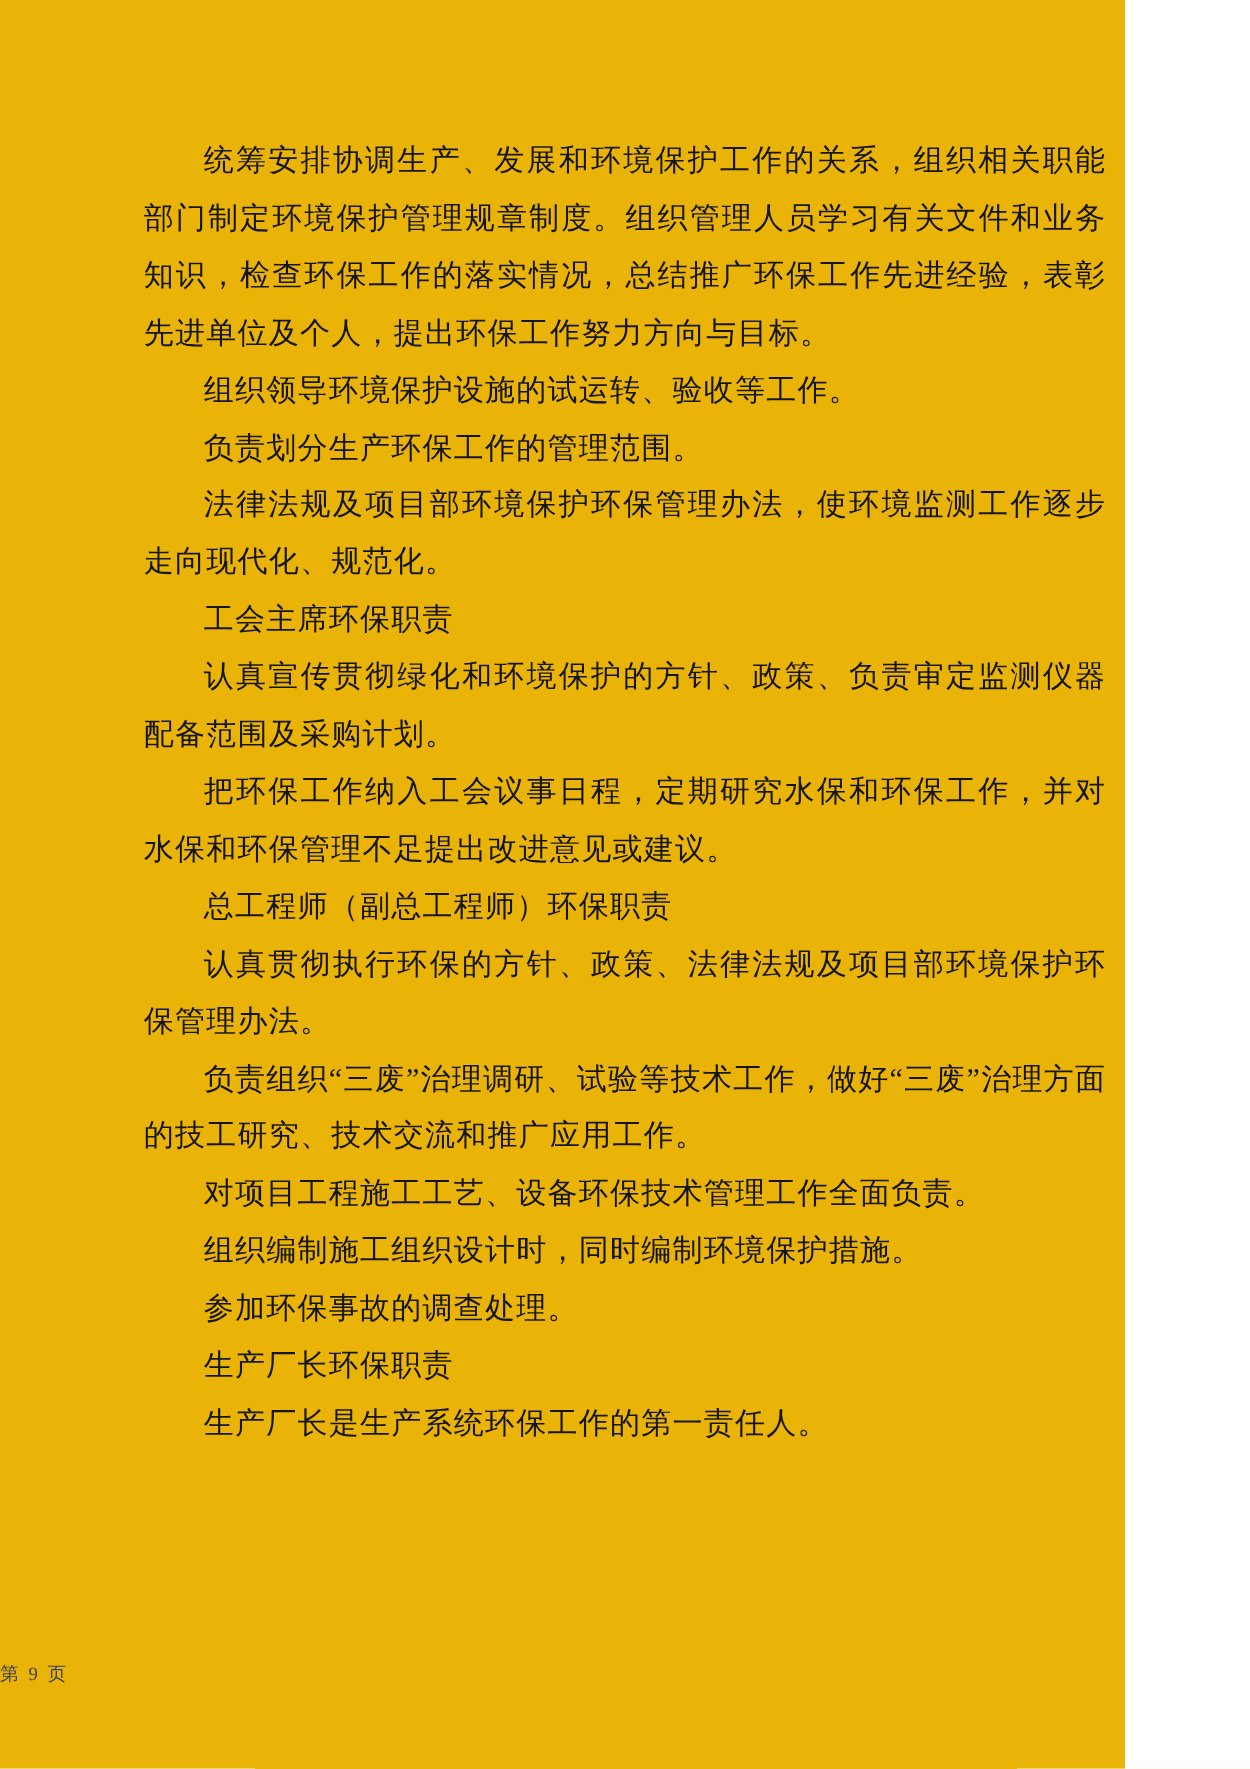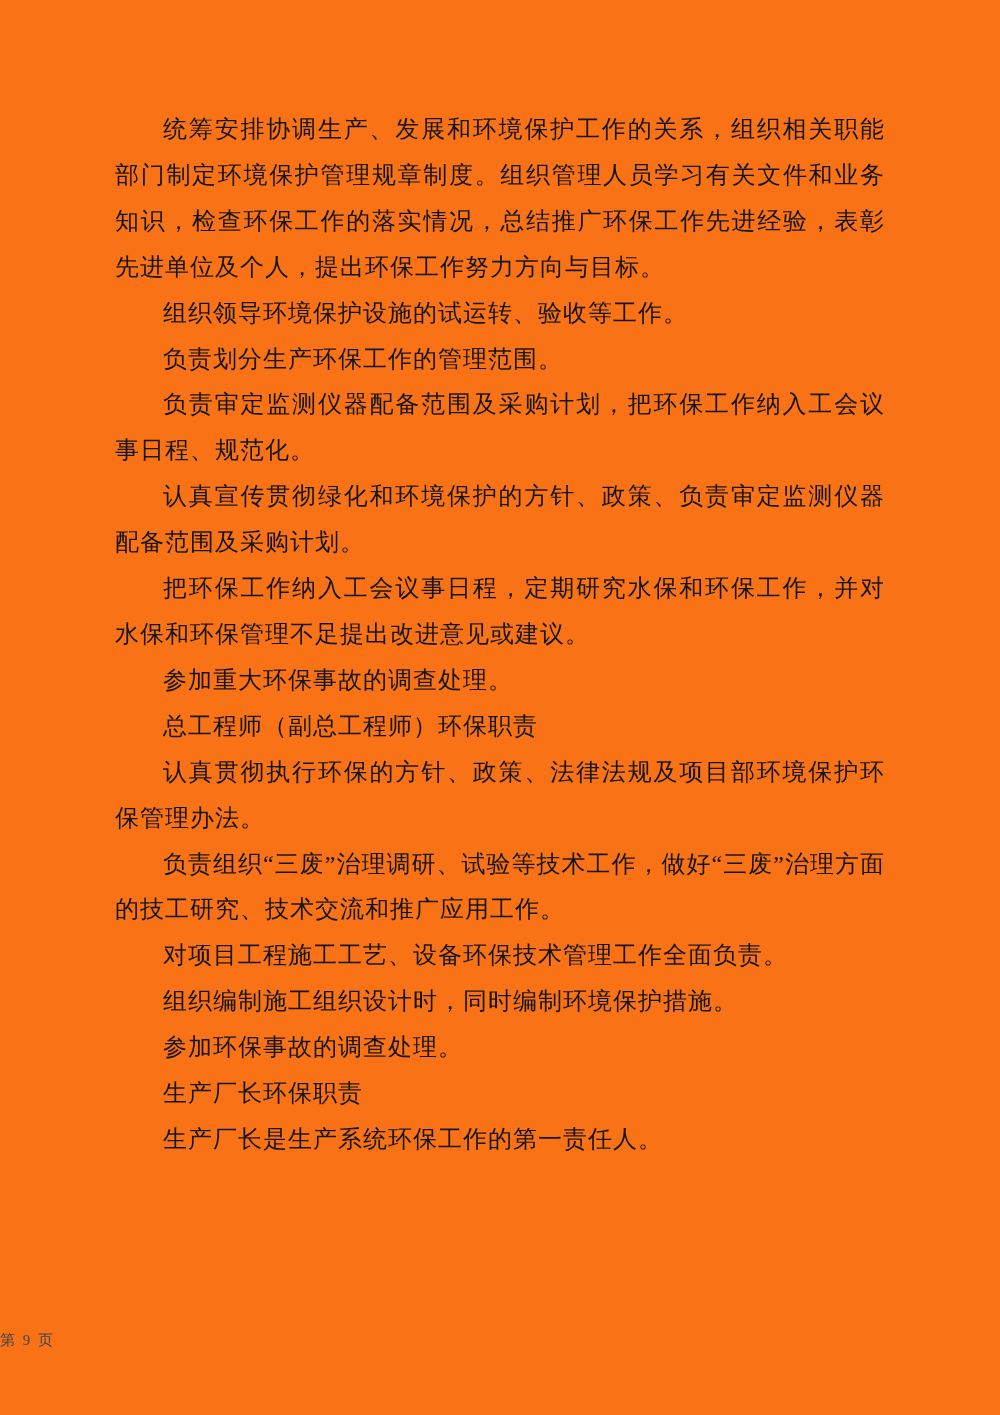--- a/index.html
+++ b/index.html
@@ -2,23 +2,23 @@
 <html><head>
 <meta charset="utf-8">
 <style>
   html, body {
     margin: 0;
     padding: 0;
     background: #ffffff;
   }
   .page {
     position: relative;
-    width: 1000px;
+    width: 900px;
     height: 1415px;
-    background: #f97316;
+    background: #eab308;
     overflow: hidden;
     font-family: "Liberation Serif", "DejaVu Serif", serif;
     color: #151515;
   }
   .content {
     position: absolute;
     left: 115px;
     top: 107px;
     width: 770px;
   }
@@ -45,24 +45,24 @@
   }
 </style>
 </head>
 <body>
 
 <div class="page">
   <div class="content">
     <p>统筹安排协调生产、发展和环境保护工作的关系，组织相关职能部门制定环境保护管理规章制度。组织管理人员学习有关文件和业务知识，检查环保工作的落实情况，总结推广环保工作先进经验，表彰先进单位及个人，提出环保工作努力方向与目标。</p>
     <p>组织领导环境保护设施的试运转、验收等工作。</p>
     <p>负责划分生产环保工作的管理范围。</p>
-    <p>负责审定监测仪器配备范围及采购计划，把环保工作纳入工会议事日程、规范化。</p>
+    <p>法律法规及项目部环境保护环保管理办法，使环境监测工作逐步走向现代化、规范化。</p>
+    <p>工会主席环保职责</p>
     <p>认真宣传贯彻绿化和环境保护的方针、政策、负责审定监测仪器配备范围及采购计划。</p>
     <p>把环保工作纳入工会议事日程，定期研究水保和环保工作，并对水保和环保管理不足提出改进意见或建议。</p>
-    <p>参加重大环保事故的调查处理。</p>
     <p>总工程师（副总工程师）环保职责</p>
     <p>认真贯彻执行环保的方针、政策、法律法规及项目部环境保护环保管理办法。</p>
     <p>负责组织“三废”治理调研、试验等技术工作，做好“三废”治理方面的技工研究、技术交流和推广应用工作。</p>
     <p>对项目工程施工工艺、设备环保技术管理工作全面负责。</p>
     <p>组织编制施工组织设计时，同时编制环境保护措施。</p>
     <p>参加环保事故的调查处理。</p>
     <p>生产厂长环保职责</p>
     <p>生产厂长是生产系统环保工作的第一责任人。</p>
   </div>
   <div class="footer">第 9 页</div>

